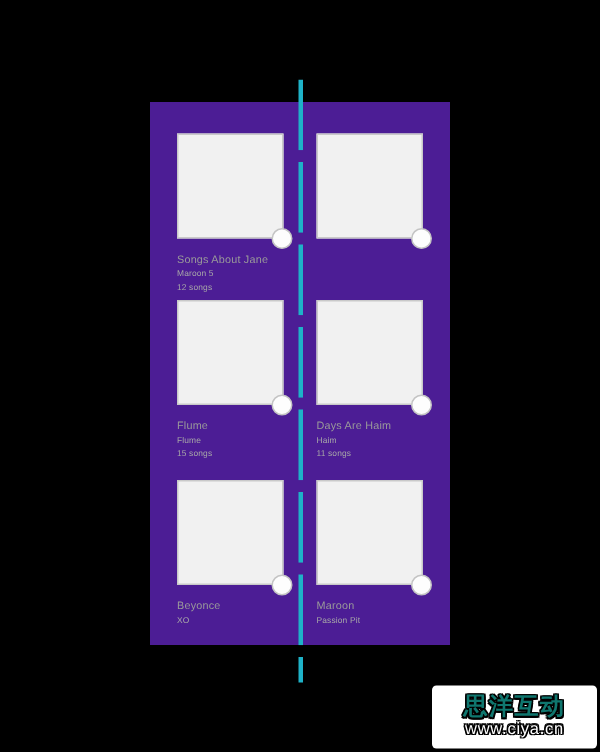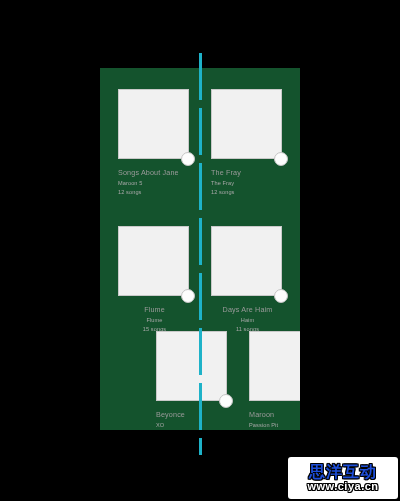--- a/index.html
+++ b/index.html
@@ -26,41 +26,41 @@
     background: #000000;
   }
 
   
   #page {
     position: absolute;
     left: 100px;
     top: 68px;
     width: 200px;
     height: 362px;
-    background: #14532d;
+    background: #4c1d95;
     overflow: hidden;
   }
 
   
   #grid {
     position: absolute;
     left: 0; top: 0;
     width: 200px;
     height: 362px;
   }
 
   .card {
     position: absolute;
     width: 73px;
   }
   .card.col-left  { left: 18px; }
   .card.col-right { left: 111px; }
   .card.row-1 { top: 21px; }
-  .card.row-2 { top: 158px; text-align: center; }
-  .card.row-3 { top: 263px; margin-left: 38px; }
+  .card.row-2 { top: 132px; }
+  .card.row-3 { top: 252px; }
 
   .thumb-wrap {
     position: relative;
     width: 73px;
     height: 72px;
   }
   .thumb {
     position: absolute;
     left: 0; top: 0;
     width: 71px;
@@ -133,32 +133,32 @@
     border-radius: 3px;
     display: flex;
     flex-direction: column;
     align-items: center;
     justify-content: center;
     gap: 1px;
   }
   .wm-cn {
     font-size: 16px;
     font-weight: bold;
-    color: #1d4ed8;
+    color: #0f766e;
     letter-spacing: 1px;
     line-height: 1;
     text-shadow:
       -1px -1px 0 #000, 1px -1px 0 #000,
       -1px  1px 0 #000, 1px  1px 0 #000,
       -1px  0   0 #000, 1px  0   0 #000,
        0   -1px 0 #000, 0    1px 0 #000;
   }
   .wm-url {
     font-size: 11px;
-    font-weight: bold;
+    font-weight: normal;
     color: #ffffff;
     letter-spacing: 0.5px;
     line-height: 1;
     text-shadow:
       -1px -1px 0 #000, 1px -1px 0 #000,
       -1px  1px 0 #000, 1px  1px 0 #000,
       -1px  0   0 #000, 1px  0   0 #000,
        0   -1px 0 #000, 0    1px 0 #000;
   }
 </style>
@@ -181,25 +181,20 @@
           <div class="album-artist">Maroon 5</div>
           <div class="album-count">12 songs</div>
         </div>
       </div>
 
       <div class="card col-right row-1">
         <div class="thumb-wrap">
           <div class="thumb"></div>
           <div class="fab"></div>
         </div>
-        <div class="meta">
-          <div class="album-title">The Fray</div>
-          <div class="album-artist">The Fray</div>
-          <div class="album-count">12 songs</div>
-        </div>
       </div>
 
       <div class="card col-left row-2">
         <div class="thumb-wrap">
           <div class="thumb"></div>
           <div class="fab"></div>
         </div>
         <div class="meta">
           <div class="album-title">Flume</div>
           <div class="album-artist">Flume</div>

